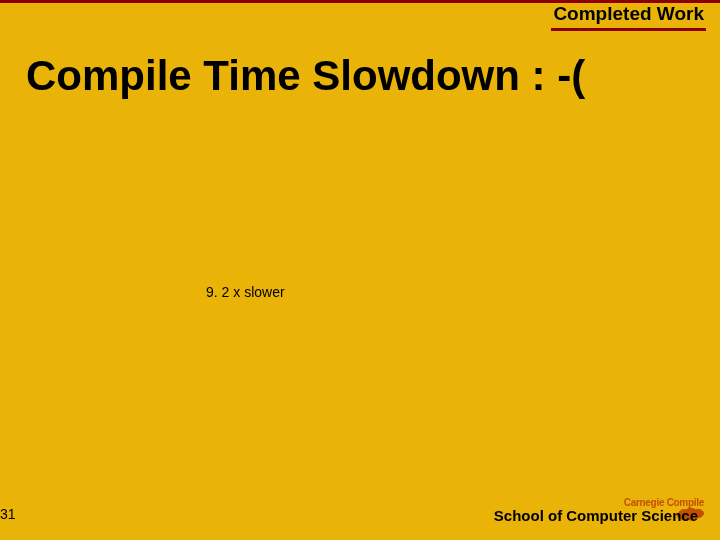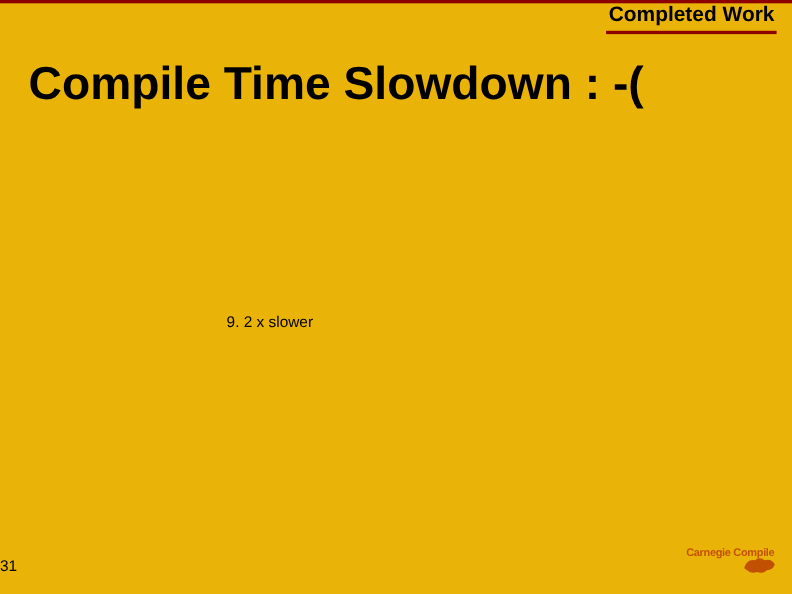--- a/index.html
+++ b/index.html
@@ -94,13 +94,14 @@
   <div class="page-num">31</div>
 
   <div class="cm-text">Carnegie Compile</div>
 
   <div class="scotty">
     <svg viewBox="0 0 40 30">
       <path d="M5 20 Q8 10 16 12 Q20 8 26 12 Q32 10 36 16 Q34 22 28 22 Q24 26 18 24 Q12 26 8 22 Z" fill="#a30000"></path>
     </svg>
   </div>
 
+  <div class="footer-label">School of Computer Science</div>
 </div>
 
 </body></html>

